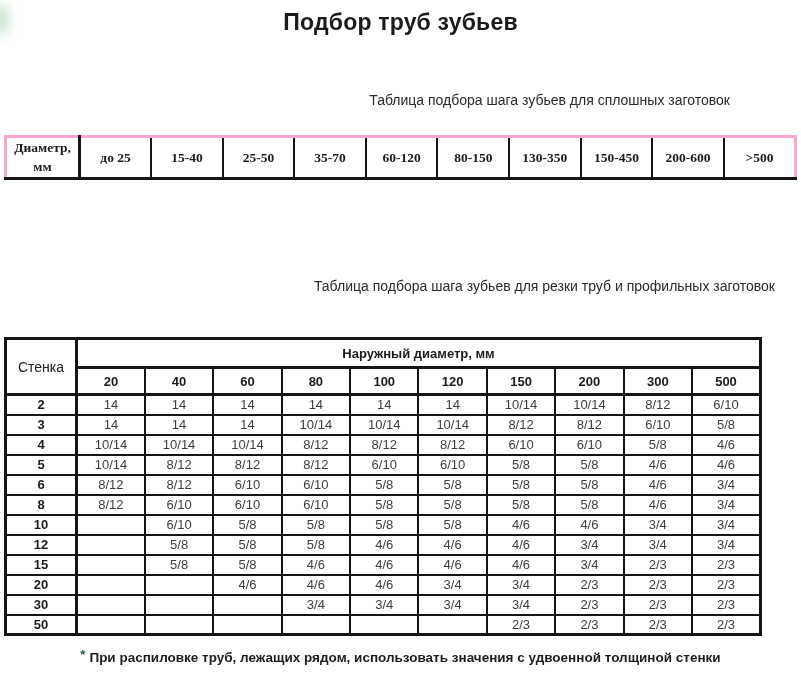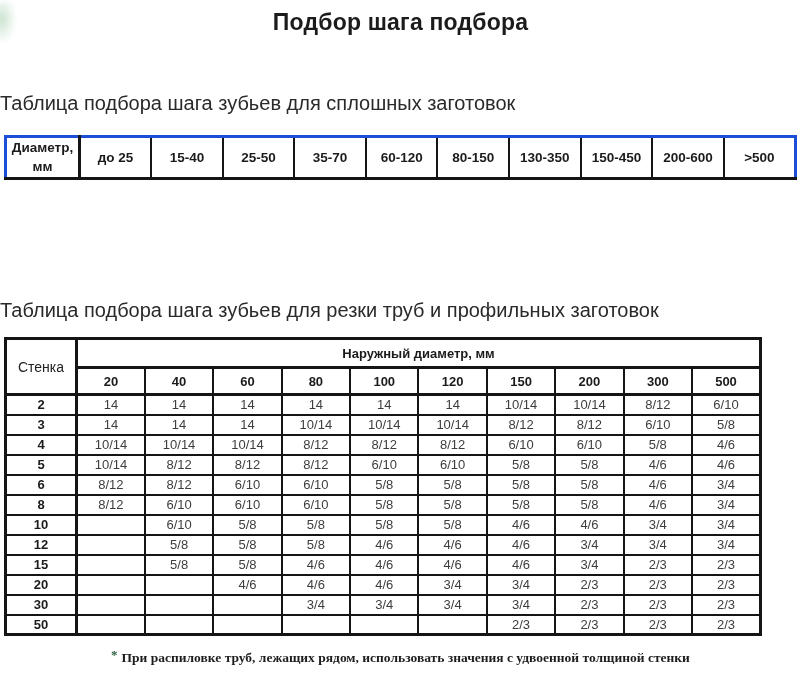--- a/index.html
+++ b/index.html
@@ -15,30 +15,30 @@
     position:absolute; left:-7px; top:2px; width:24px; height:42px;
     background:radial-gradient(ellipse at 35% 40%, rgba(150,200,160,0.5), rgba(150,200,160,0) 70%);
     filter:blur(2px);
   }
   .title{
     position:absolute; top:9px; left:0; width:801px;
     text-align:center; font-size:23px; font-weight:bold; color:#1b1b1b;
     letter-spacing:0.2px;
   }
   .caption{
-    position:absolute; text-align:left; font-size:20px; color:#2a2a2a;
+    position:absolute; text-align:right; font-size:14px; color:#2a2a2a;
   }
   .caption1{ top:92px;  left:0; width:730px; }
-  .caption2{ top:299px; left:0; width:775px; }
+  .caption2{ top:278px; left:0; width:775px; }
 
   table{ border-collapse:collapse; table-layout:fixed; background:#fff; }
   th,td{ text-align:center; vertical-align:middle; overflow:hidden; white-space:nowrap; }
 
   
-  .t1{ position:absolute; top:135px; left:4px; width:793px; border:3px solid #1d4ed8; }
+  .t1{ position:absolute; top:135px; left:4px; width:793px; border:3px solid #f9a8d4;font-family:Liberation Serif, serif; }
   .t1 th,.t1 td{ border:2px solid #151515; font-size:13.5px; }
   .t1 .rowhead{
     font-weight:bold; line-height:1.4; border-right-width:3px;
     white-space:normal; padding:0 2px;
   }
   .t1 tr:first-child > *{ border-bottom-width:3px; height:46px; }
   .t1 tr:first-child th{ font-weight:bold; color:#1b1b1b; }
   .t1 tr:last-child > *{ height:42px; }
   .t1 td{ font-weight:normal; color:#3d3d3d; }
 
@@ -54,33 +54,33 @@
     height:29px; border-bottom-width:3px;
   }
   .t2 thead tr.colnums th{ font-weight:bold; height:27px; border-bottom-width:3px; color:#1b1b1b; }
   .t2 tbody th{ font-weight:bold; border-right-width:3px; color:#1b1b1b; }
   .t2 tbody tr > *{ height:20px; }
   .t2 tbody td{ color:#3d3d3d; }
 
   
   .footnote{
     position:absolute; top:650px; left:0; width:801px;
-    text-align:center; font-size:13.5px; font-weight:bold; color:#1d1d1d;font-family:Liberation Serif, serif;
+    text-align:center; font-size:13.5px; font-weight:bold; color:#1d1d1d;
   }
   .footnote .mark{
     color:var(--marker-color,#2d6040);
     position:relative; top:-3px; margin-right:4px; font-size:13px;
   }
 </style>
 </head>
 <body>
 
 <div class="artifact"></div>
 
-<h1 class="title">Подбор шага подбора</h1>
+<h1 class="title">Подбор труб зубьев</h1>
 
 <div class="caption caption1">Таблица подбора шага зубьев для сплошных заготовок</div>
 
 <table class="t1">
   <colgroup>
       <col style="width:74px">
       <col>
       <col>
       <col>
       <col>

